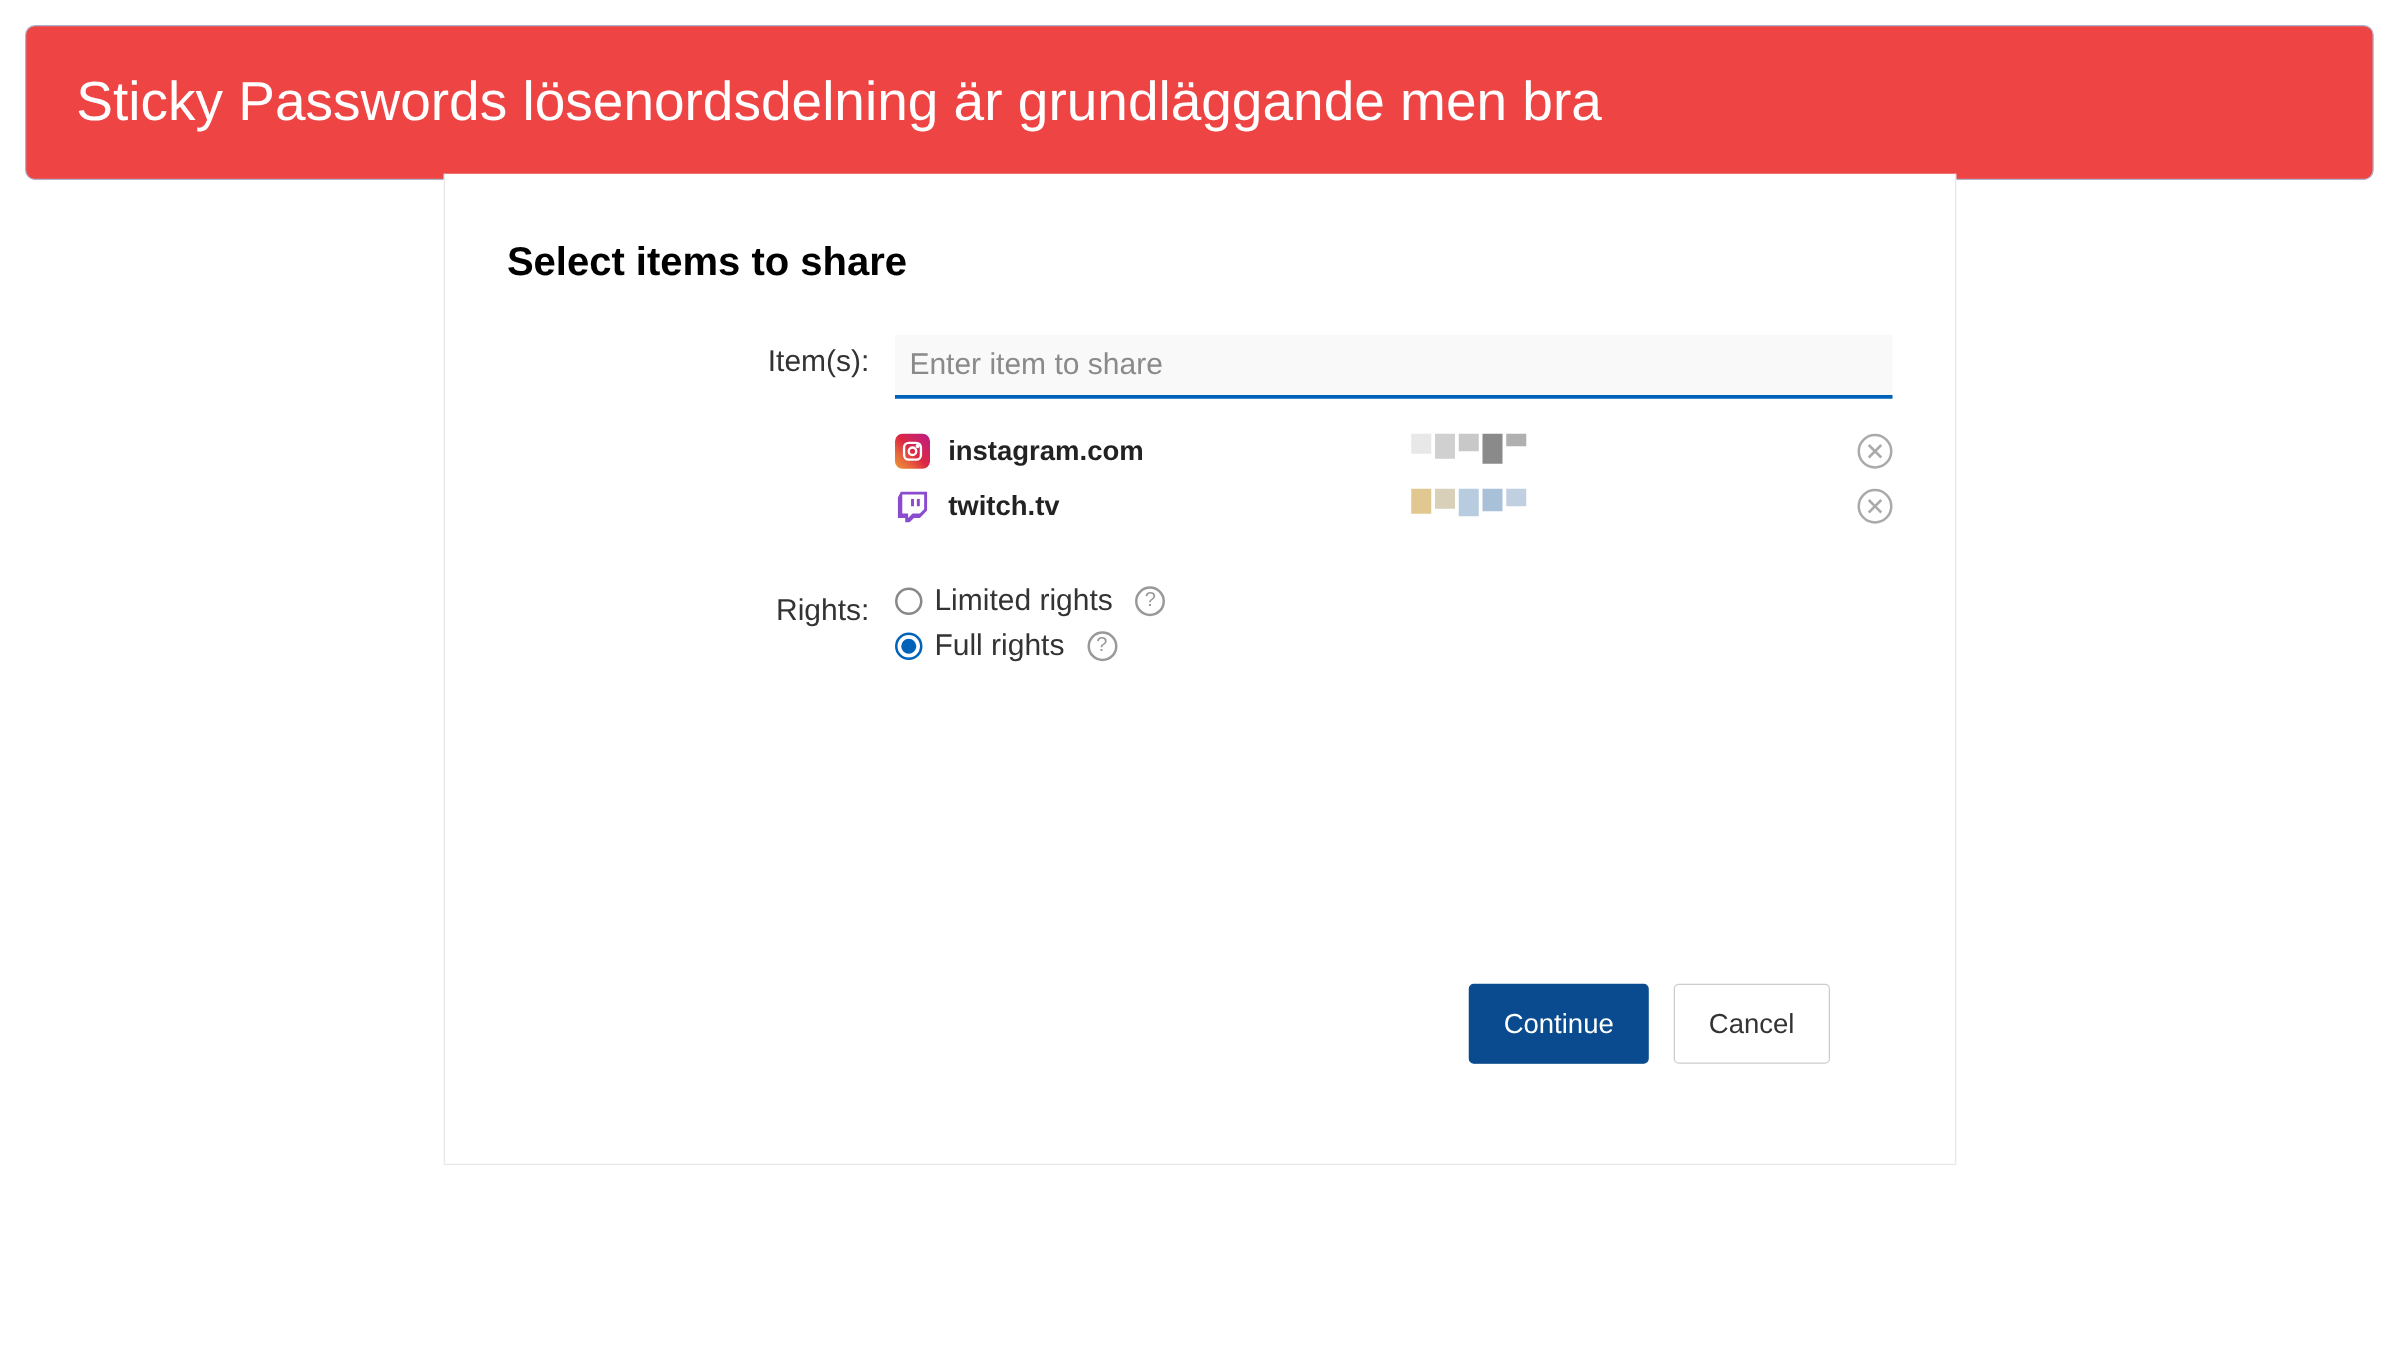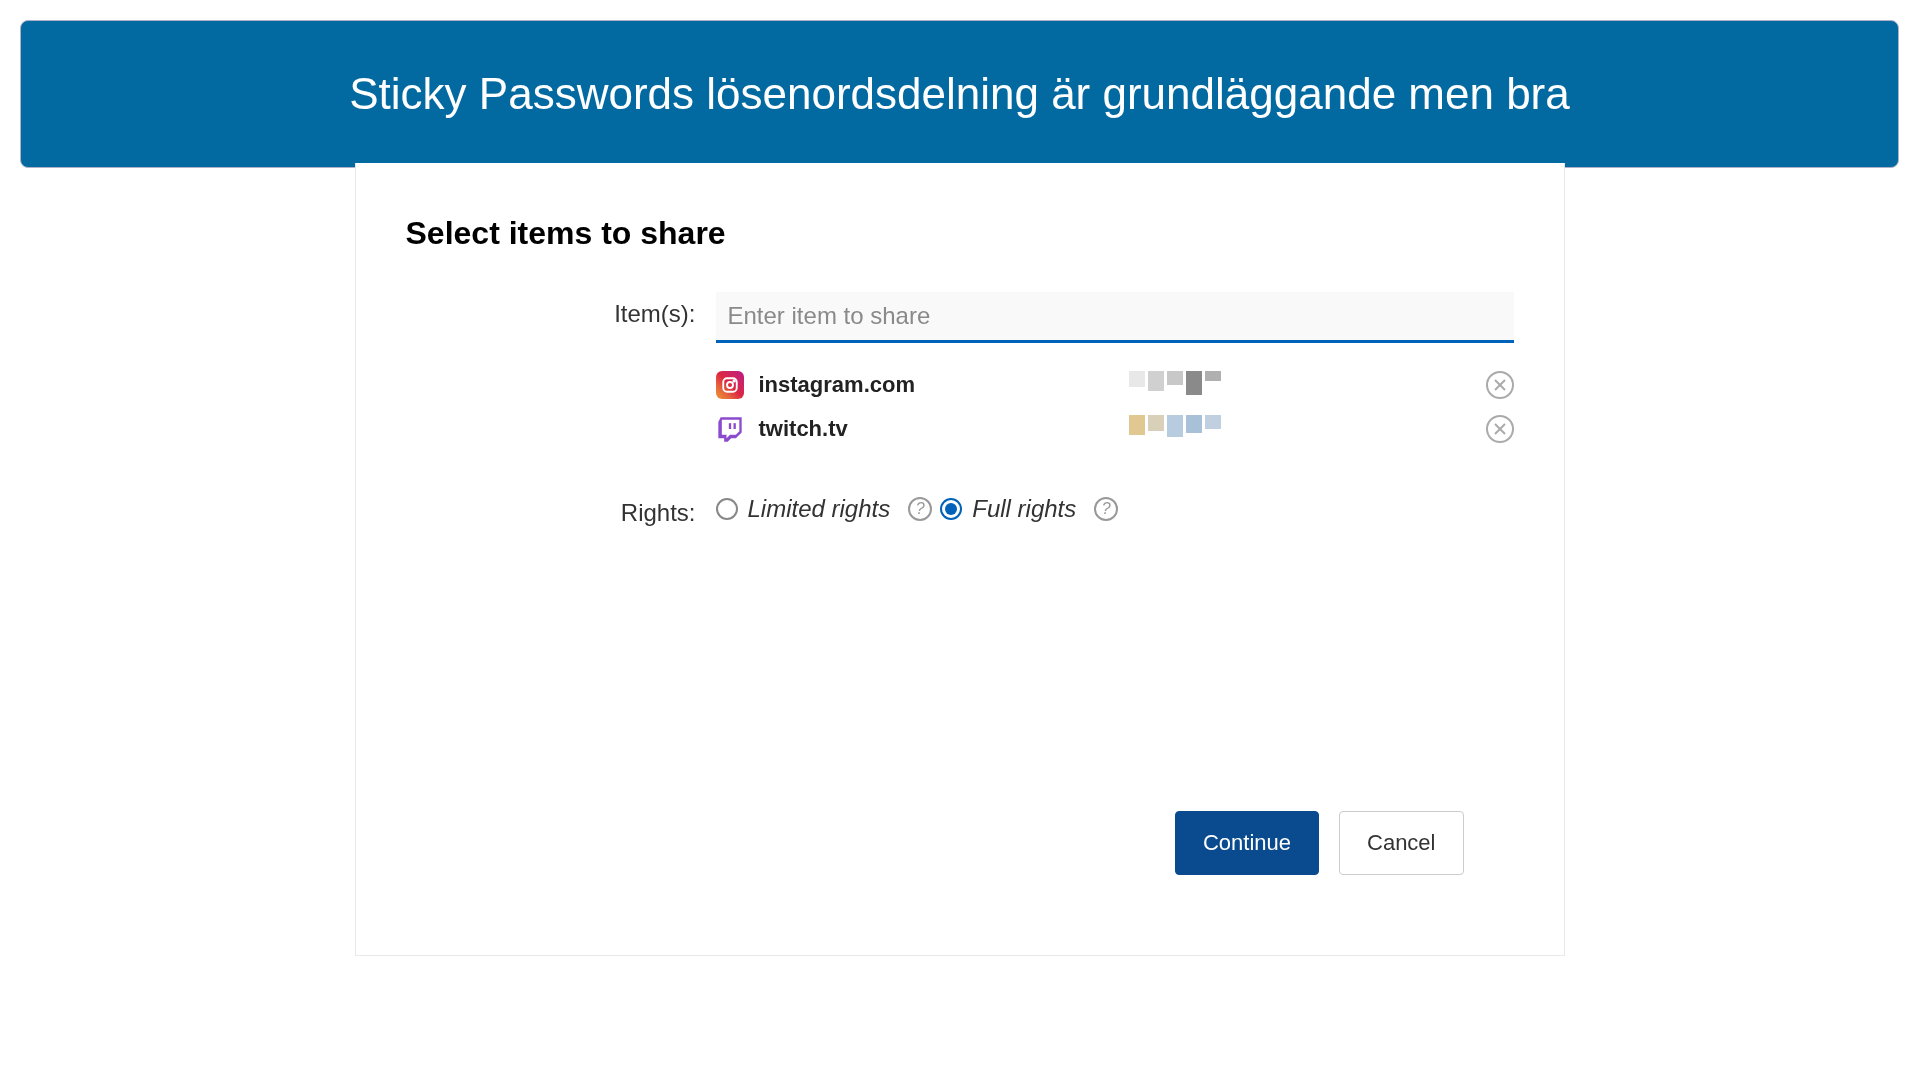--- a/index.html
+++ b/index.html
@@ -9,26 +9,26 @@
     }
     body {
       font-family: 'Segoe UI', Arial, sans-serif;
       background: #ffffff;
       width: 1919px;
       height: 1079px;
       position: relative;
       padding: 20px;
     }
     .banner {
-      background: #0369a1;
+      background: #ef4444;
       color: #ffffff;
-      padding: 48px 40px;
+      padding: 36px 40px;
       border-radius: 8px;
       border: 1px solid #b0b0c8;
-      text-align: center;
+      text-align: left;
       font-size: 44px;
       font-weight: 500;
       margin-bottom: 0;
     }
     .dialog {
       width: 1210px;
       margin: 0 auto;
       margin-top: -5px;
       background: #ffffff;
       padding: 40px 50px 40px 50px;
@@ -127,23 +127,22 @@
       font-size: 18px;
       cursor: pointer;
       background: transparent;
     }
     .rights-section {
       display: flex;
       margin-top: 40px;
     }
     .rights-options {
       display: flex;
-      flex-direction: row;
+      flex-direction: column;
       gap: 8px;
-      font-style: italic;
     }
     .radio-row {
       display: flex;
       align-items: center;
       gap: 10px;
     }
     .radio-btn {
       width: 22px;
       height: 22px;
       border: 2px solid #888888;

